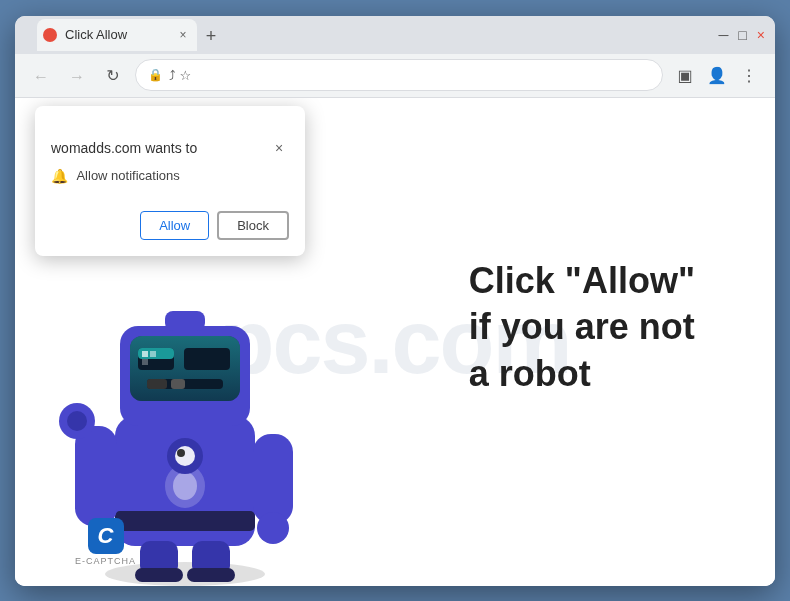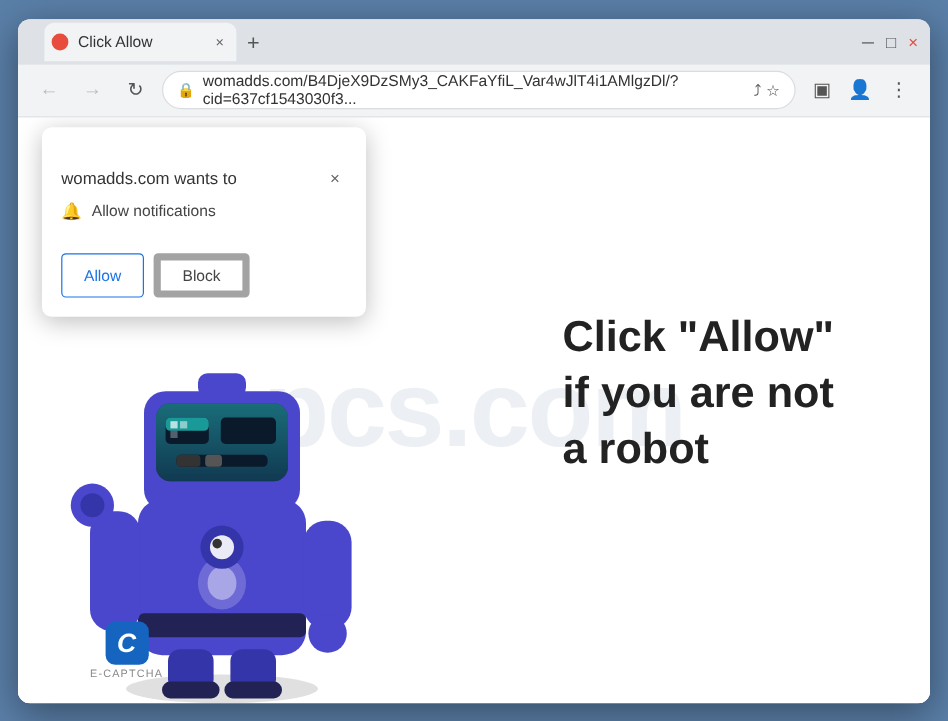--- a/index.html
+++ b/index.html
@@ -225,38 +225,39 @@
     }
 
     .bell-icon {
       font-size: 14px;
       color: #555;
     }
 
     .popup-buttons {
       display: flex;
       gap: 8px;
+      justify-content: flex-end;
       margin-top: 27px;
     }
 
     .btn-allow {
       padding: 5px 18px;
       background: #fff;
       border: 1px solid #1a73e8;
       color: #1a73e8;
       border-radius: 4px;
       font-size: 13px;
       cursor: pointer;
       font-weight: 500;
     }
 
     .btn-block {
       padding: 5px 18px;
       background: #fff;
-      border: 6px solid #a3a3a3;
+      border: 2px solid #a3a3a3;
       color: #444;
       border-radius: 4px;
       font-size: 13px;
       cursor: pointer;
       font-weight: 500;
     }
 
     
     .page-content {
       width: 100%;
@@ -368,21 +369,20 @@
     </div>
   </div>
 
   <div class="nav-bar">
     <button class="nav-icon-btn disabled">←</button>
     <button class="nav-icon-btn disabled">→</button>
     <button class="nav-icon-btn">↻</button>
 
     <div class="address-bar">
       <span class="lock-icon">🔒</span>
-      <span class="url-text">womadds.com/B4DjeX9DzSMy3_CAKFaYfiL_Var4wJlT4i1AMlgzDl/?cid=637cf1543030f3...</span>
       <div class="address-bar-actions">
         <span style="font-size:13px;color:#555;cursor:pointer;">⤴</span>
         <span style="font-size:13px;color:#555;cursor:pointer;">☆</span>
       </div>
     </div>
 
     <div class="nav-right">
       <button class="nav-icon-btn">▣</button>
       <button class="nav-icon-btn">👤</button>
       <button class="nav-icon-btn">⋮</button>

